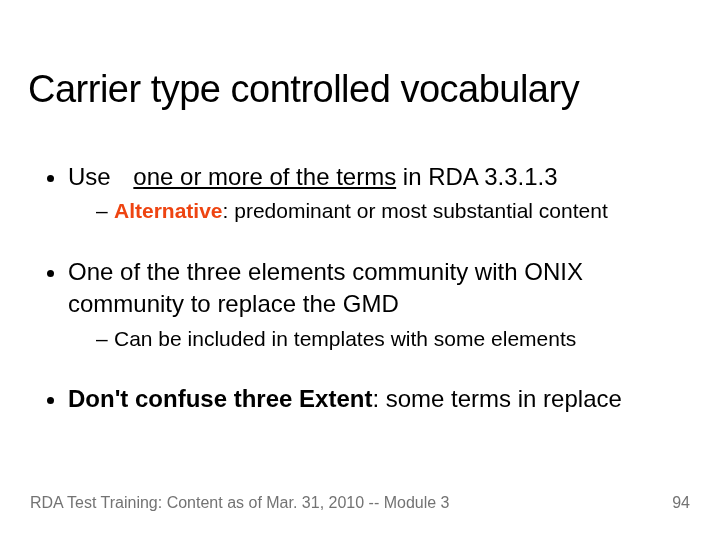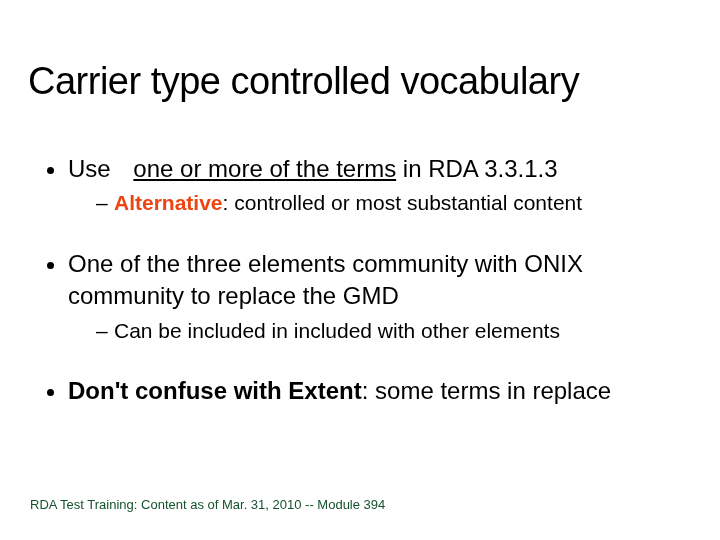--- a/index.html
+++ b/index.html
@@ -1,56 +1,56 @@
 <!DOCTYPE html>
 <html><head>
 <meta charset="utf-8">
 <style>
   * { margin: 0; padding: 0; box-sizing: border-box; }
   html, body { width: 720px; height: 540px; background: #fff; font-family: Arial, Helvetica, sans-serif; color: #000; }
-  .slide { width: 720px; height: 540px; position: relative; padding: 0 28px; }
+  .slide { width: 720px; height: 540px; position: relative; padding: 8px 28px; }
   .title { font-size: 38px; font-weight: 400; color: #000; padding-top: 60px; padding-bottom: 50px; letter-spacing: -0.5px; }
   ul.top { list-style: disc; padding-left: 40px; }
   ul.top > li { font-size: 24px; line-height: 1.35; margin-bottom: 6px; }
   ul.sub { list-style: none; padding-left: 28px; margin-top: 4px; margin-bottom: 30px; }
   ul.sub > li { font-size: 21px; line-height: 1.35; position: relative; padding-left: 18px; }
   ul.sub > li::before { content: "–"; position: absolute; left: 0; }
   .underline { text-decoration: underline; margin-left: 16px; }
   .red { color: #ee4411; }
   .bold { font-weight: 700; margin-top: 16px; }
-  .footer { position: absolute; left: 30px; right: 30px; bottom: 28px; font-size: 13px; color: #14532d; display: flex; }
+  .footer { position: absolute; left: 30px; right: 30px; bottom: 28px; font-size: 16px; color: #737373; display: flex; justify-content: space-between; }
 </style>
 </head>
 <body>
 
 <div class="slide">
   <h1 class="title">Carrier type controlled vocabulary</h1>
 
   <ul class="top">
 
     <li>
       <span>Use </span><span class="underline">one or more of the terms</span><span> in RDA 3.3.1.3</span>
       <ul class="sub">
         <li>
-          <span class="red bold">Alternative</span><span>:  controlled or most substantial content</span>
+          <span class="red bold">Alternative</span><span>:  predominant or most substantial content</span>
         </li>
       </ul>
     </li>
 
     <li>
       <span>One of the three elements community with ONIX community to replace the GMD</span>
       <ul class="sub">
         <li>
-          <span>Can be included in included with other elements</span>
+          <span>Can be included in templates with some elements</span>
         </li>
       </ul>
     </li>
 
     <li>
-      <span class="bold">Don't confuse with Extent</span><span>:  some terms in replace</span>
+      <span class="bold">Don't confuse three Extent</span><span>:  some terms in replace</span>
     </li>
 
   </ul>
 
   <div class="footer">
     <span>RDA Test Training:  Content as of Mar. 31, 2010 -- Module 3</span>
     <span>94</span>
   </div>
 </div>
 

